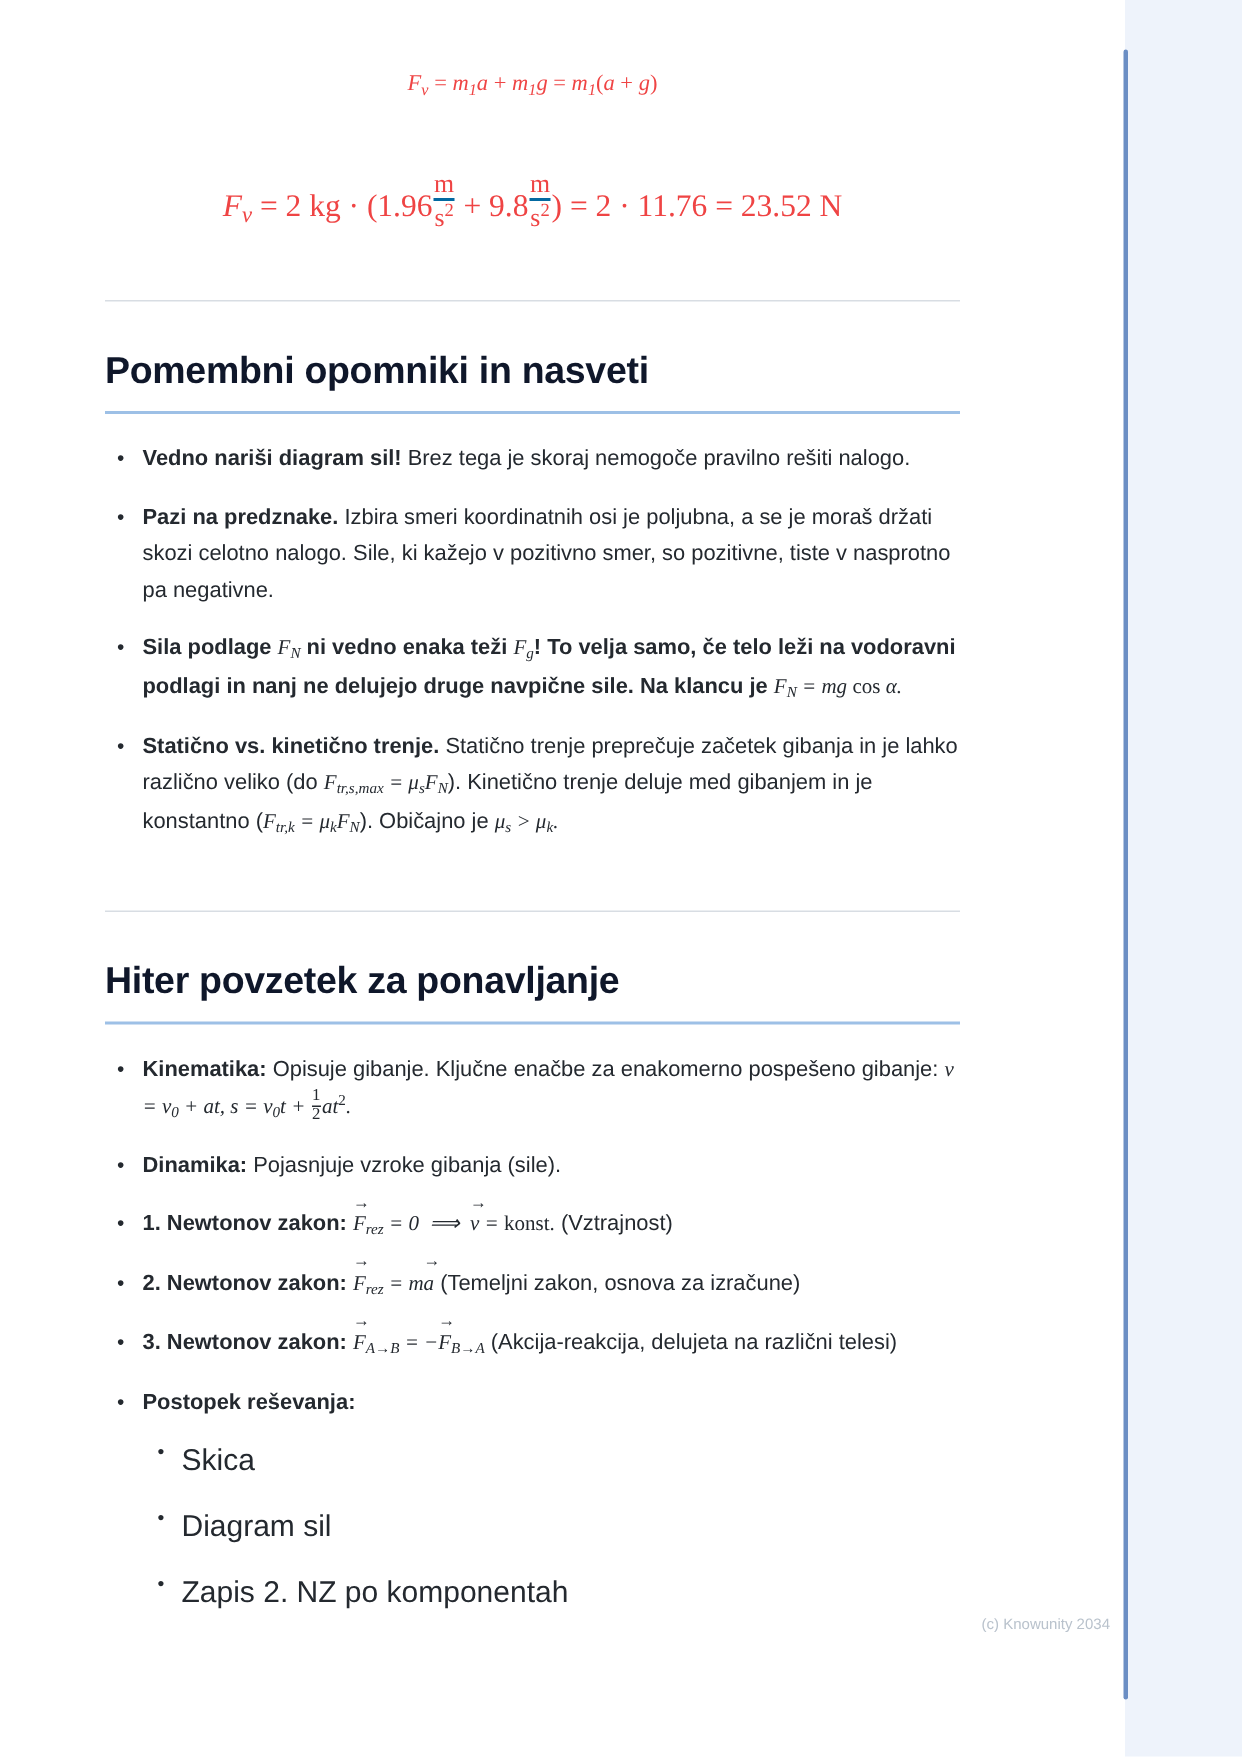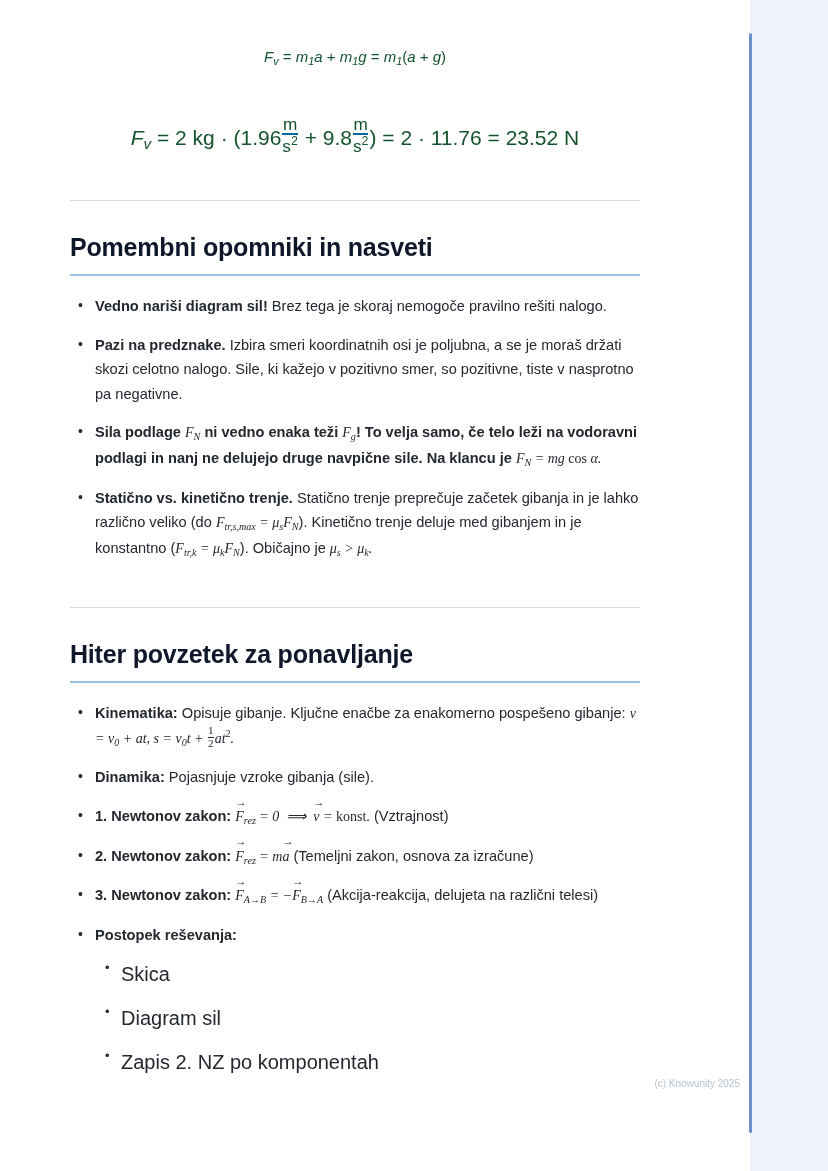--- a/index.html
+++ b/index.html
@@ -40,22 +40,22 @@
     border-radius: 2px;
   }
   .content {
     position: absolute;
     top: 0;
     left: 70px;
     width: 570px;
   }
   .formula-block {
     text-align: center;
-    font-family: Liberation Sans, sans-serif;
-    color: #14532d;
+    font-family: Liberation Serif, serif;
+    color: #ef4444;
   }
   .f1 {
     margin-top: 48px;
     font-size: 15px;
   }
   .f2 {
     margin-top: 48px;
     font-size: 21px;
   }
   .ital { font-style: italic; }
@@ -258,15 +258,15 @@
         <ul class="sub-bullets">
           <li>Skica</li>
           <li>Diagram sil</li>
           <li>Zapis 2. NZ po komponentah</li>
         </ul>
       </li>
     </ul>
 
   </div>
 
-  <div class="watermark">(c) Knowunity 2025</div>
+  <div class="watermark">(c) Knowunity 2034</div>
 
 </div>
 
 </body></html>

